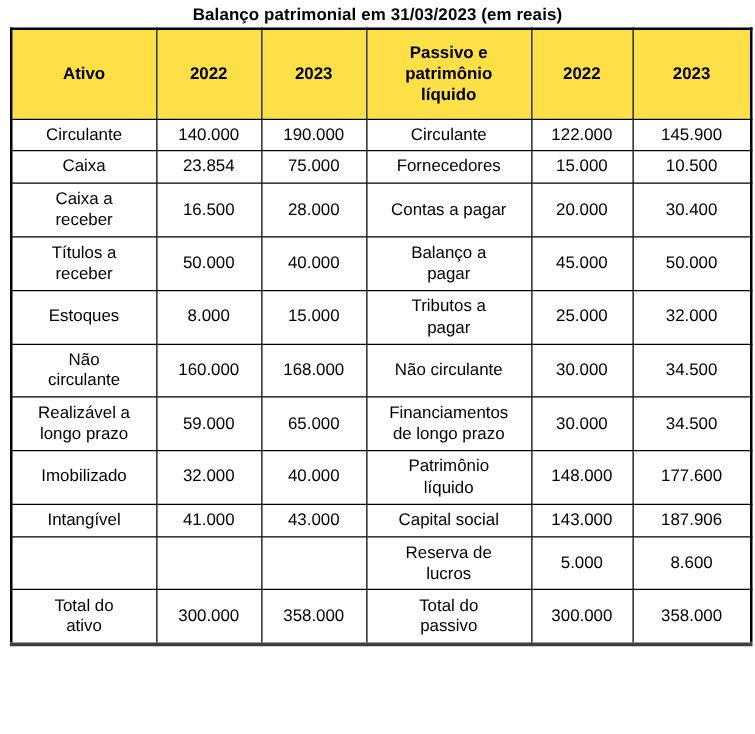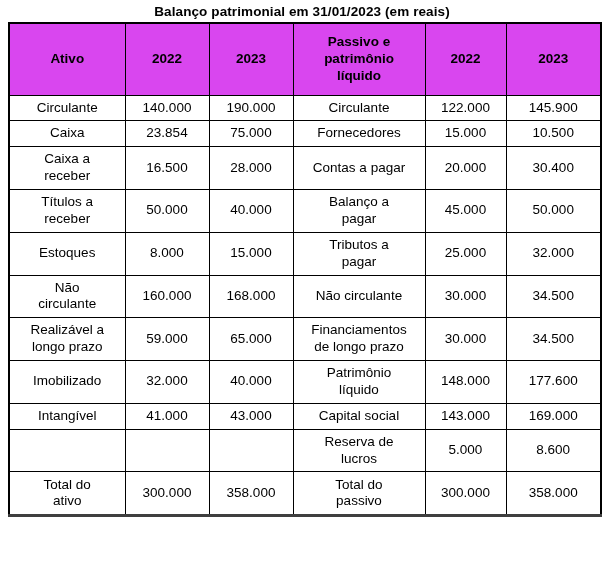--- a/index.html
+++ b/index.html
@@ -38,38 +38,38 @@
     border: 1px solid #000;
     font-size: 13.5px;
     line-height: 1.25;
     vertical-align: middle;
     text-align: center;
     padding: 4px 4px;
     overflow: hidden;
     box-sizing: border-box;
   }
   table.balance thead th {
-    background: #d946ef;
+    background: #fde047;
     font-weight: bold;
     height: 72px;
     white-space: pre-line;
   }
   td.label-left {
     text-align: left;
     padding-left: 5px;
   }
   .pre { white-space: pre-line; }
   .bold { font-weight: normal; }
   tr.total-row td { height: 44px; }
 </style>
 </head>
 <body>
 
 <div class="page">
-  <div class="title">Balanço patrimonial em 31/01/2023 (em reais)</div>
+  <div class="title">Balanço patrimonial em 31/03/2023 (em reais)</div>
 
   <table class="balance">
     <colgroup>
       <col style="width:116px">
       <col style="width:84px">
       <col style="width:84px">
       <col style="width:132px">
       <col style="width:81px">
       <col style="width:95px">
     </colgroup>
@@ -157,21 +157,21 @@
 líquido</td>
           <td class=" bold">148.000</td>
           <td class=" bold">177.600</td>
         </tr>
         <tr>
           <td class="label-left pre">Intangível</td>
           <td class="">41.000</td>
           <td class="">43.000</td>
           <td class="pre">Capital social</td>
           <td class="">143.000</td>
-          <td class="">169.000</td>
+          <td class="">187.906</td>
         </tr>
         <tr>
           <td class="label-left pre"></td>
           <td class=""></td>
           <td class=""></td>
           <td class="pre">Reserva de
 lucros</td>
           <td class="">5.000</td>
           <td class="">8.600</td>
         </tr>

